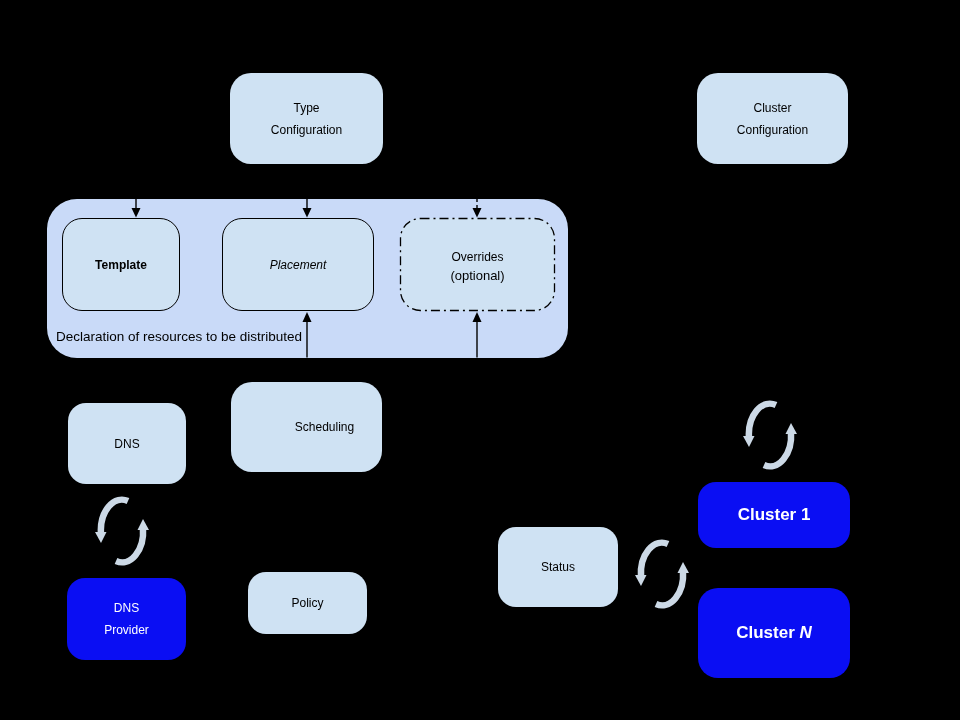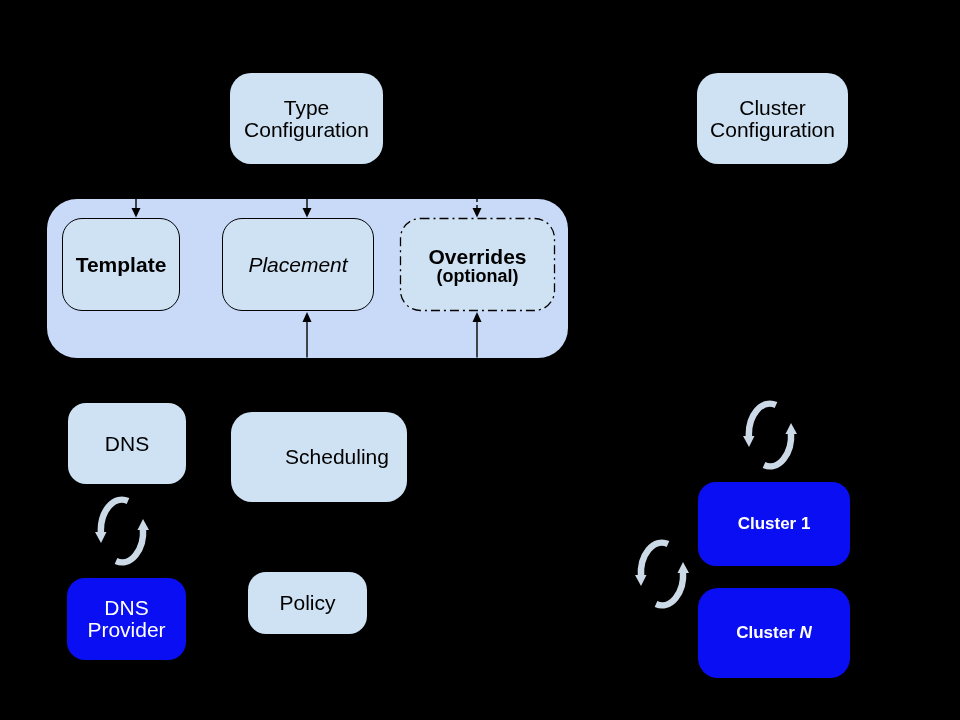--- a/index.html
+++ b/index.html
@@ -14,42 +14,42 @@
   .box {
     position: absolute;
     display: flex;
     align-items: center;
     justify-content: center;
     text-align: center;
     box-sizing: border-box;
   }
   .light { background: #cfe2f3; color: #000; border-radius: 21px; }
   .blue  { background: #0a0ef3; color: #fff; border-radius: 18px; font-weight: bold; }
-  .lbl { white-space: pre-line; font-size: 21px; line-height: 22px; text-align: center; }
+  .lbl { white-space: pre-line; font-size: 12px; line-height: 22px; text-align: center; }
   .lbl-bold { font-size: 17px; }
   .group {
     position: absolute;
     left: 47px; top: 199px; width: 521px; height: 159px;
     background: #c9daf8;
     border-radius: 30px;
   }
   .inner {
     background: #cfe2f3;
     border: 1.3px solid #000;
     border-radius: 20px;
     color: #000;
   }
-  .inner.no-border { border: none; font-weight: bold; }
+  .inner.no-border { border: none; }
   .caption {
     position: absolute;
     left: 56px; top: 329px;
     font-size: 13.5px;
     color: #000;
   }
-  .sub { font-size: 18px; line-height: 16px; }
+  .sub { font-size: 13px; line-height: 16px; }
   .overlay {
     position: absolute;
     left: 0; top: 0; width: 960px; height: 720px;
     pointer-events: none;
   }
 </style>
 </head>
 <body>
 
 <div class="stage">
@@ -72,47 +72,51 @@
 
   <div class="box inner" style="left:222px; top:218px; width:152px; height:93px;font-style:italic;">
     <span class="lbl">Placement</span>
   </div>
 
   <div class="box inner no-border" style="left:400px; top:218px; width:155px; height:93px; flex-direction:column;">
     <span class="lbl">Overrides</span>
     <span class="sub">(optional)</span>
   </div>
 
+  <div class="caption">Declaration of resources to be distributed</div>
 
   <div class="box light" style="left:68px; top:403px; width:118px; height:81px; border-radius:18px;">
     <span class="lbl">DNS</span>
   </div>
 
-  <div class="box light" style="left:231px; top:412px; width:176px; height:90px;padding-left:36px;">
+  <div class="box light" style="left:231px; top:382px; width:151px; height:90px;padding-left:36px;">
     <span class="lbl">Scheduling</span>
   </div>
 
   <div class="box blue" style="left:67px; top:578px; width:119px; height:82px; font-weight:normal;">
     <span class="lbl">DNS
 Provider</span>
   </div>
 
   <div class="box light" style="left:248px; top:572px; width:119px; height:62px; border-radius:18px;">
     <span class="lbl">Policy</span>
   </div>
 
 
-  <div class="box blue" style="left:698px; top:482px; width:152px; height:84px;">
+  <div class="box blue" style="left:698px; top:482px; width:152px; height:66px;">
     <span class="lbl-bold">Cluster 1</span>
   </div>
 
   <div class="box blue" style="left:698px; top:588px; width:152px; height:90px;border-radius:20px;">
     <span class="lbl-bold"><span>Cluster </span><i>N</i></span>
   </div>
 
+  <div class="box light" style="left:498px; top:527px; width:120px; height:80px; border-radius:18px;">
+    <span class="lbl">Status</span>
+  </div>
 
   <svg class="overlay" viewBox="0 0 960 720">
     <defs>
       <g id="sync-glyph">
         <path d="M 6,-30 A 21 31 0 0 0 -21 3" fill="none" stroke="#ccd9e6" stroke-width="6.5"></path>
         <polygon points="-27,1 -15.5,1 -21,12" fill="#ccd9e6"></polygon>
         <path d="M -6,30 A 21 31 0 0 0 21 -3" fill="none" stroke="#ccd9e6" stroke-width="6.5"></path>
         <polygon points="15.5,-1 27,-1 21,-12" fill="#ccd9e6"></polygon>
       </g>
     </defs>

